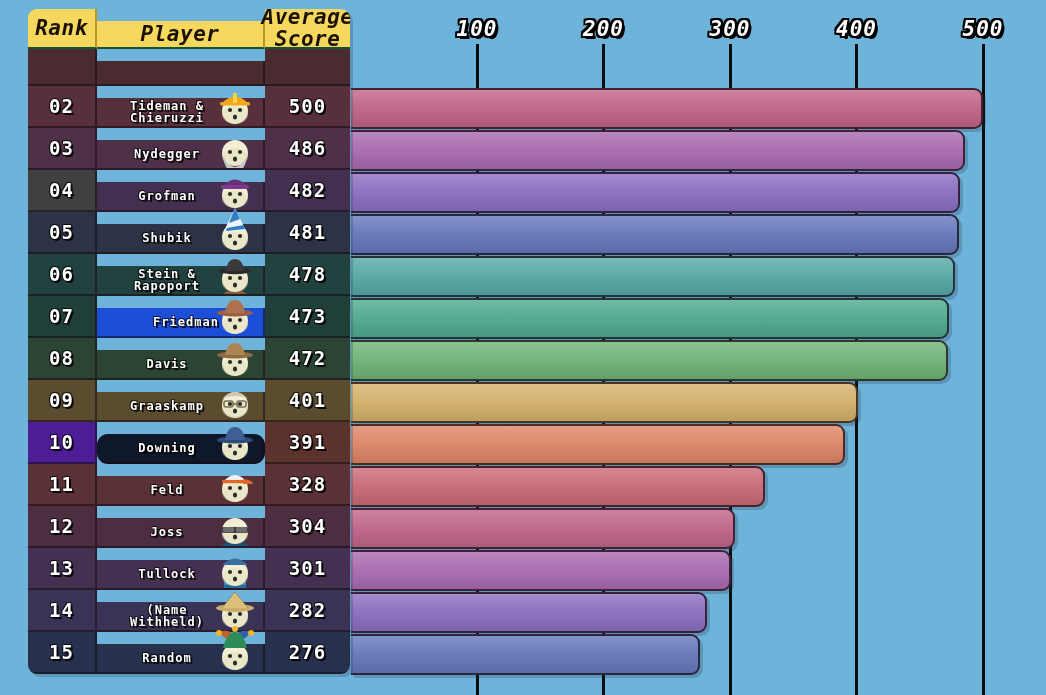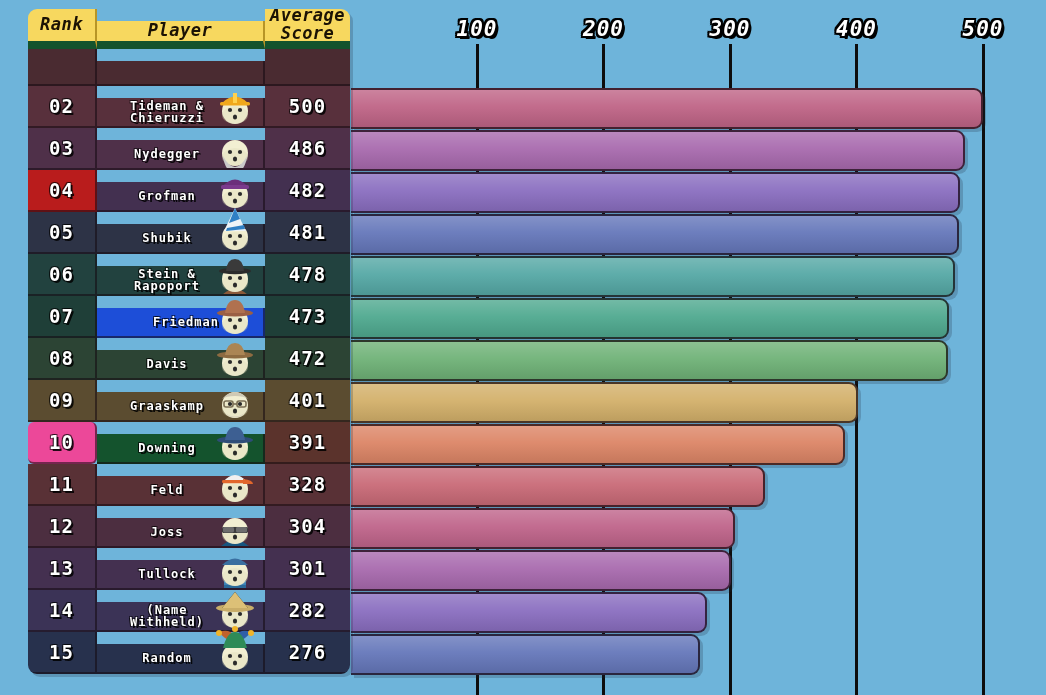--- a/index.html
+++ b/index.html
@@ -101,23 +101,23 @@
   .cell:last-child { border-right: none; }
 
   .c-rank   { width: 69px; flex: 0 0 69px; }
   .c-player { width: 168px; flex: 0 0 168px; margin-top: 12px; }
   .c-score  { width: 85px; flex: 0 0 85px; }
 
   
   .header .cell {
     background: #f7d85f;
     border-right: 2px solid #b79526;
-    border-bottom: 8px solid #14532d;
+    border-bottom: 2px solid #14532d;
     color: #1b1204;
-    font-size: 17px;
+    font-size: 21px;
     font-weight: bold;
     font-style: italic;
     letter-spacing: 0.5px;
     line-height: 1.05;
     text-align: center;
     flex-direction: column;
   }
   .header .cell:last-child { border-right: none; }
 
   .blank .cell { background: #4a2b31; border-bottom: 2px solid rgba(20,10,16,0.55); }
@@ -247,21 +247,21 @@
   <ellipse cx="22" cy="39" rx="2.1" ry="2.6" fill="#2a2a2a"></ellipse>
   <path d="M10 36 q12 22 24 0 q-2 16 -12 17 q-10 -1 -12 -17z" fill="#c9c9c9"></path>
               </svg>
             </span>
           </div>
           <div class="cell c-score" style="background: rgb(79, 48, 73);">
             <span class="score-txt">486</span>
           </div>
         </div>
         <div class="trow">
-          <div class="cell c-rank" style="background: #b91c1c;">
+          <div class="cell c-rank" style="background: #404040;">
             <span class="rank-txt">04</span>
           </div>
           <div class="cell c-player" style="background: rgb(67, 48, 80);">
             <span class="player-txt">Grofman</span>
             <span class="avatar">
               <svg viewBox="0 0 44 48" xmlns="http://www.w3.org/2000/svg">
 
   <ellipse cx="22" cy="33" rx="13" ry="13" fill="#f2efd2"></ellipse>
   <ellipse cx="22" cy="37" rx="13" ry="9" fill="#ddd9b8" opacity=".35"></ellipse>
   <circle cx="17" cy="32" r="2.1" fill="#2a2a2a"></circle>
@@ -390,24 +390,24 @@
                 <path d="M20 32 h4" stroke="#7a6f55" stroke-width="1.6"></path>
                 <path d="M12 41 q10 7 20 0 q-10 9 -20 0z" fill="#d8d2bd"></path>
               </svg>
             </span>
           </div>
           <div class="cell c-score" style="background: rgb(91, 76, 48);">
             <span class="score-txt">401</span>
           </div>
         </div>
         <div class="trow">
-          <div class="cell c-rank" style="background: #ec4899; border-radius: 6px;">
+          <div class="cell c-rank" style="background: #4c1d95;">
             <span class="rank-txt">10</span>
           </div>
-          <div class="cell c-player" style="background: #14532d;">
+          <div class="cell c-player" style="background: #0f172a; border-radius: 11px;">
             <span class="player-txt">Downing</span>
             <span class="avatar">
               <svg viewBox="0 0 44 48" xmlns="http://www.w3.org/2000/svg">
 
   <ellipse cx="22" cy="33" rx="13" ry="13" fill="#f2efd2"></ellipse>
   <ellipse cx="22" cy="37" rx="13" ry="9" fill="#ddd9b8" opacity=".35"></ellipse>
   <circle cx="17" cy="32" r="2.1" fill="#2a2a2a"></circle>
   <circle cx="27" cy="32" r="2.1" fill="#2a2a2a"></circle>
   <ellipse cx="22" cy="39" rx="2.1" ry="2.6" fill="#2a2a2a"></ellipse>
   <ellipse cx="22" cy="26" rx="18" ry="3.6" fill="#2e4c78"></ellipse>

